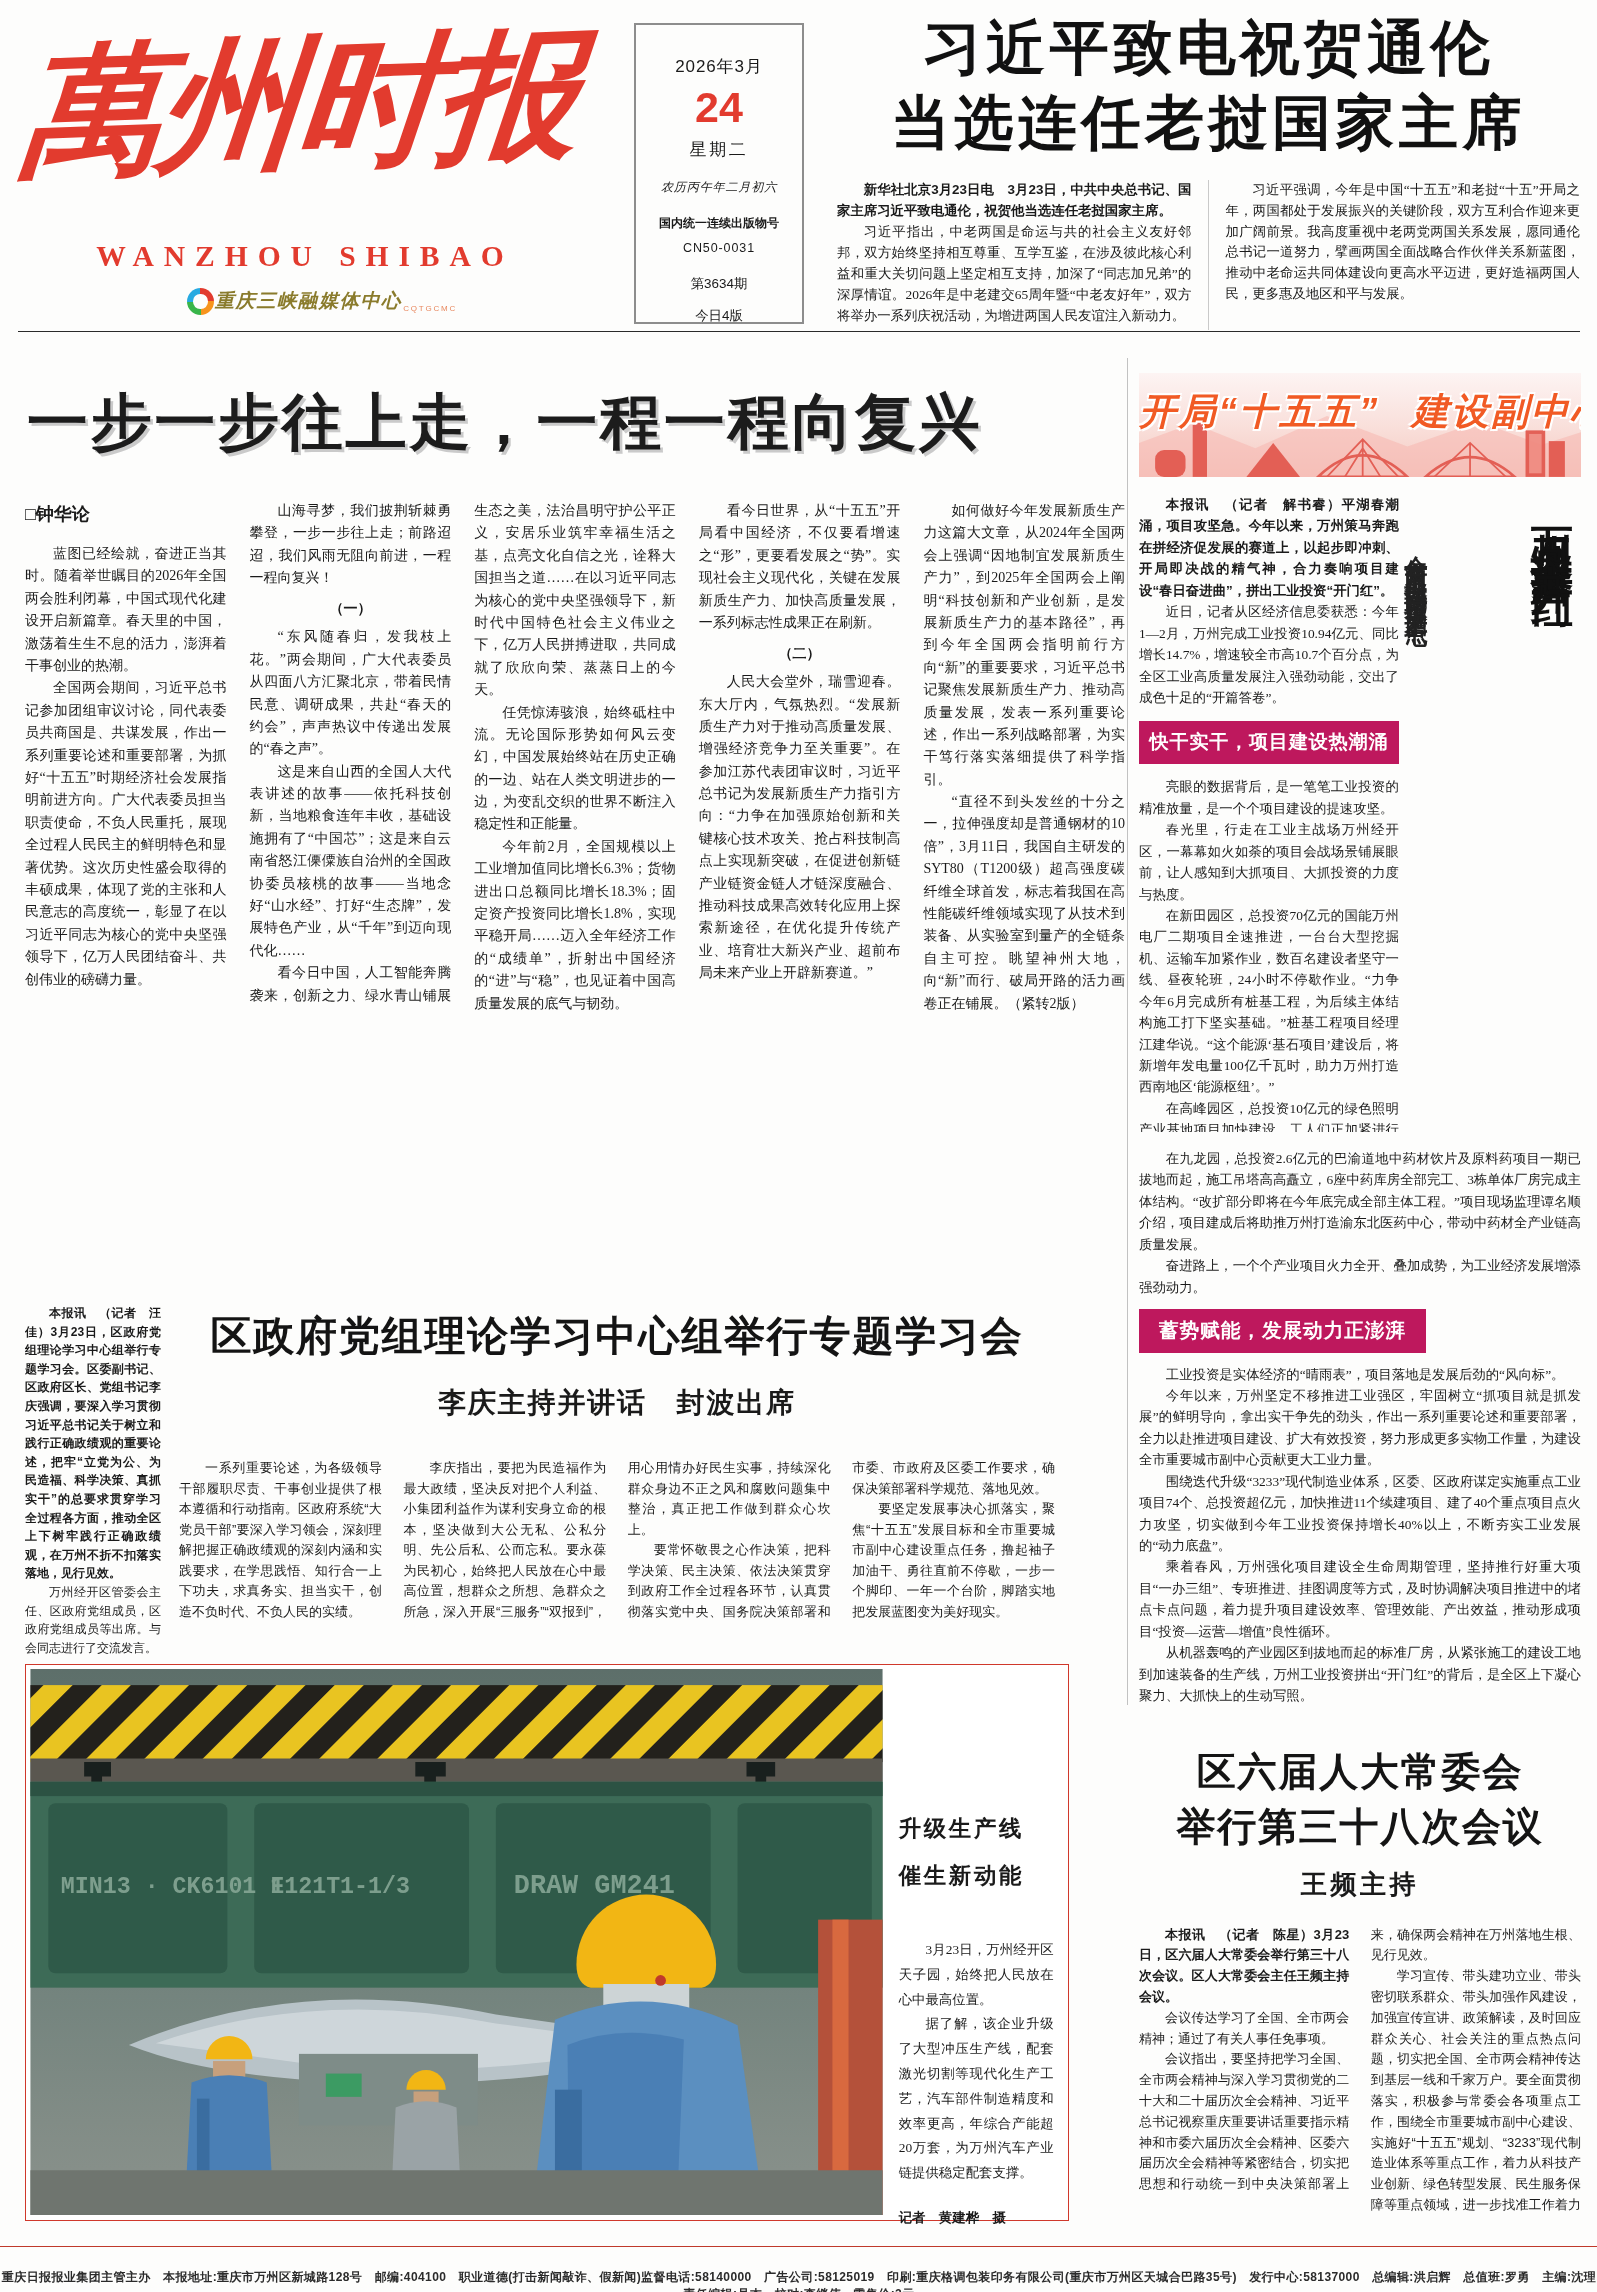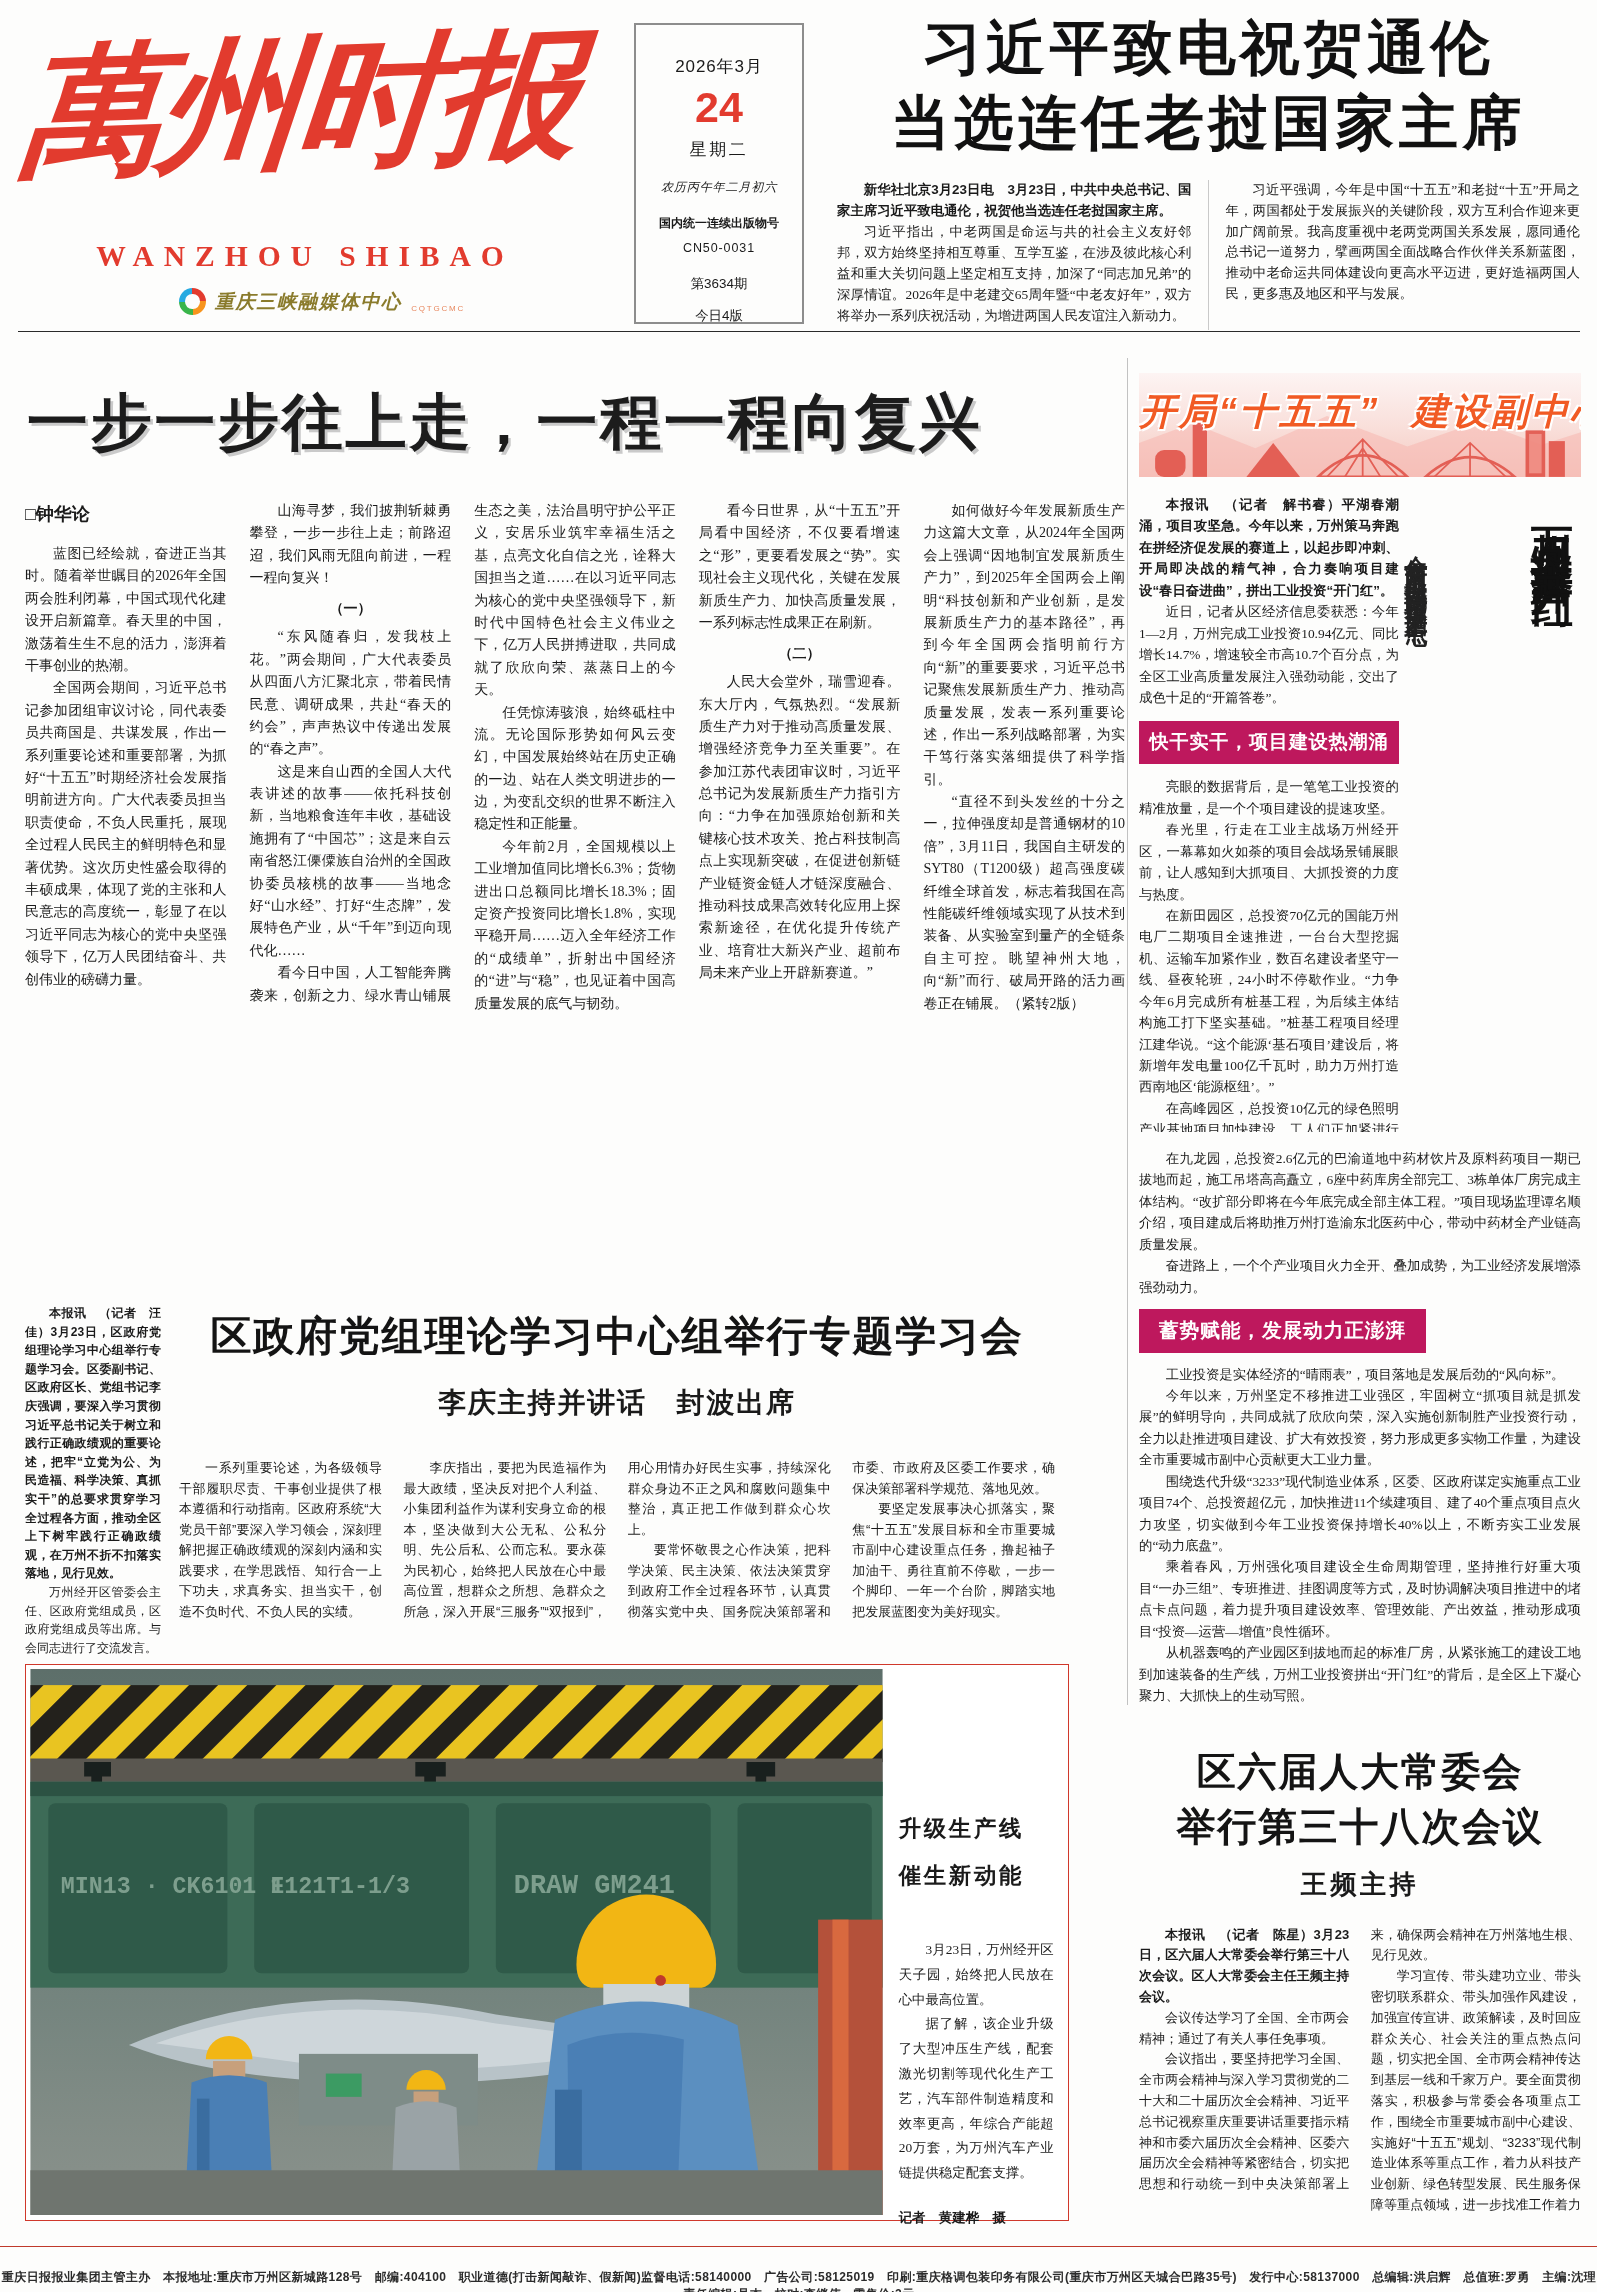--- a/index.html
+++ b/index.html
@@ -8,21 +8,21 @@
         font-family:"Liberation Sans","DejaVu Sans",sans-serif;color:#1a1a1a}
   .abs{position:absolute}
   .p{text-indent:2em;text-align:justify}
   
   #masthead-title{left:19.7px;top:5.4px;width:591px;height:215px;color:#e23b2e;
      font-family:"DejaVu Serif","Liberation Serif",serif;font-weight:bold;font-style:italic;
      font-size:142px;line-height:215px;white-space:nowrap;letter-spacing:-3.6px;
      transform:skewX(-7deg) rotate(-2deg);transform-origin:left center}
   #masthead-en{left:54px;top:240px;width:502px;text-align:center;color:#e23b2e;
      font-family:"Liberation Serif",serif;font-weight:bold;font-size:29.6px;letter-spacing:9.9px;white-space:nowrap}
-  #media-line{left:116px;top:288px;width:412px;display:flex;align-items:center;justify-content:center;gap:9px}
+  #media-line{left:116px;top:288px;width:412px;display:flex;align-items:flex-start;justify-content:center;gap:1px}
   #media-logo{width:27px;height:27px;border-radius:50%;
      background:conic-gradient(#e23b2e 0 25%,#f7941d 25% 50%,#39b54a 50% 75%,#27aae1 75% 100%);
      position:relative}
   #media-logo::after{content:"";position:absolute;left:6.3px;top:6.3px;width:14.3px;height:14.3px;border-radius:50%;background:#fdfdfc}
   #media-text{color:#8a7b2c;font-weight:bold;font-size:19px;font-style:italic;
      font-family:"Liberation Serif",serif;letter-spacing:1.8px}
   #media-en{color:#e8885f;font-size:8px;letter-spacing:1.8px;align-self:flex-end;margin-bottom:1.8px}
   #date-box{left:634px;top:23px;width:170px;height:301px;border:2.7px solid #8d8d8d;text-align:center;padding-top:30px}
   #date-box .ym{font-size:17px;letter-spacing:0.9px}
   #date-box .day{font-size:43px;font-weight:bold;color:#e23b2e;margin-top:5.4px}
@@ -188,21 +188,21 @@
   <div class="abs" id="industry-vertical">
     <div id="iv-sub">今年前两月工业投资同比增长百分之十四点七</div>
     <div id="iv-title">万州工业投资拼出『开门红』</div>
   </div>
 
   <div class="abs" id="industry-full">
     <p class="p">在九龙园，总投资2.6亿元的巴渝道地中药材饮片及原料药项目一期已拔地而起，施工吊塔高高矗立，6座中药库房全部完工、3栋单体厂房完成主体结构。“改扩部分即将在今年底完成全部主体工程。”项目现场监理谭名顺介绍，项目建成后将助推万州打造渝东北医药中心，带动中药材全产业链高质量发展。</p>
     <p class="p">奋进路上，一个个产业项目火力全开、叠加成势，为工业经济发展增添强劲动力。</p>
     <div class="red-bar">蓄势赋能，发展动力正澎湃</div>
     <p class="p">工业投资是实体经济的“晴雨表”，项目落地是发展后劲的“风向标”。</p>
-    <p class="p">今年以来，万州坚定不移推进工业强区，牢固树立“抓项目就是抓发展”的鲜明导向，共同成就了欣欣向荣，深入实施创新制胜产业投资行动，全力以赴推进项目建设、扩大有效投资，努力形成更多实物工作量，为建设全市重要城市副中心贡献更大工业力量。</p>
+    <p class="p">今年以来，万州坚定不移推进工业强区，牢固树立“抓项目就是抓发展”的鲜明导向，拿出实干争先的劲头，作出一系列重要论述和重要部署，全力以赴推进项目建设、扩大有效投资，努力形成更多实物工作量，为建设全市重要城市副中心贡献更大工业力量。</p>
     <p class="p">围绕迭代升级“3233”现代制造业体系，区委、区政府谋定实施重点工业项目74个、总投资超亿元，加快推进11个续建项目、建了40个重点项目点火力攻坚，切实做到今年工业投资保持增长40%以上，不断夯实工业发展的“动力底盘”。</p>
     <p class="p">乘着春风，万州强化项目建设全生命周期管理，坚持推行好重大项目“一办三组”、专班推进、挂图调度等方式，及时协调解决项目推进中的堵点卡点问题，着力提升项目建设效率、管理效能、产出效益，推动形成项目“投资—运营—增值”良性循环。</p>
     <p class="p">从机器轰鸣的产业园区到拔地而起的标准厂房，从紧张施工的建设工地到加速装备的生产线，万州工业投资拼出“开门红”的背后，是全区上下凝心聚力、大抓快上的生动写照。</p>
 
   </div>
 
   <div class="abs" id="gov-side">
     <p class="p"><span class="lead-b">本报讯　（记者　汪佳）3月23日，区政府党组理论学习中心组举行专题学习会。区委副书记、区政府区长、党组书记李庆强调，要深入学习贯彻习近平总书记关于树立和践行正确政绩观的重要论述，把牢“立党为公、为民造福、科学决策、真抓实干”的总要求贯穿学习全过程各方面，推动全区上下树牢践行正确政绩观，在万州不折不扣落实落地，见行见效。</span></p>
     <p class="p">万州经开区管委会主任、区政府党组成员，区政府党组成员等出席。与会同志进行了交流发言。</p>
   </div>

